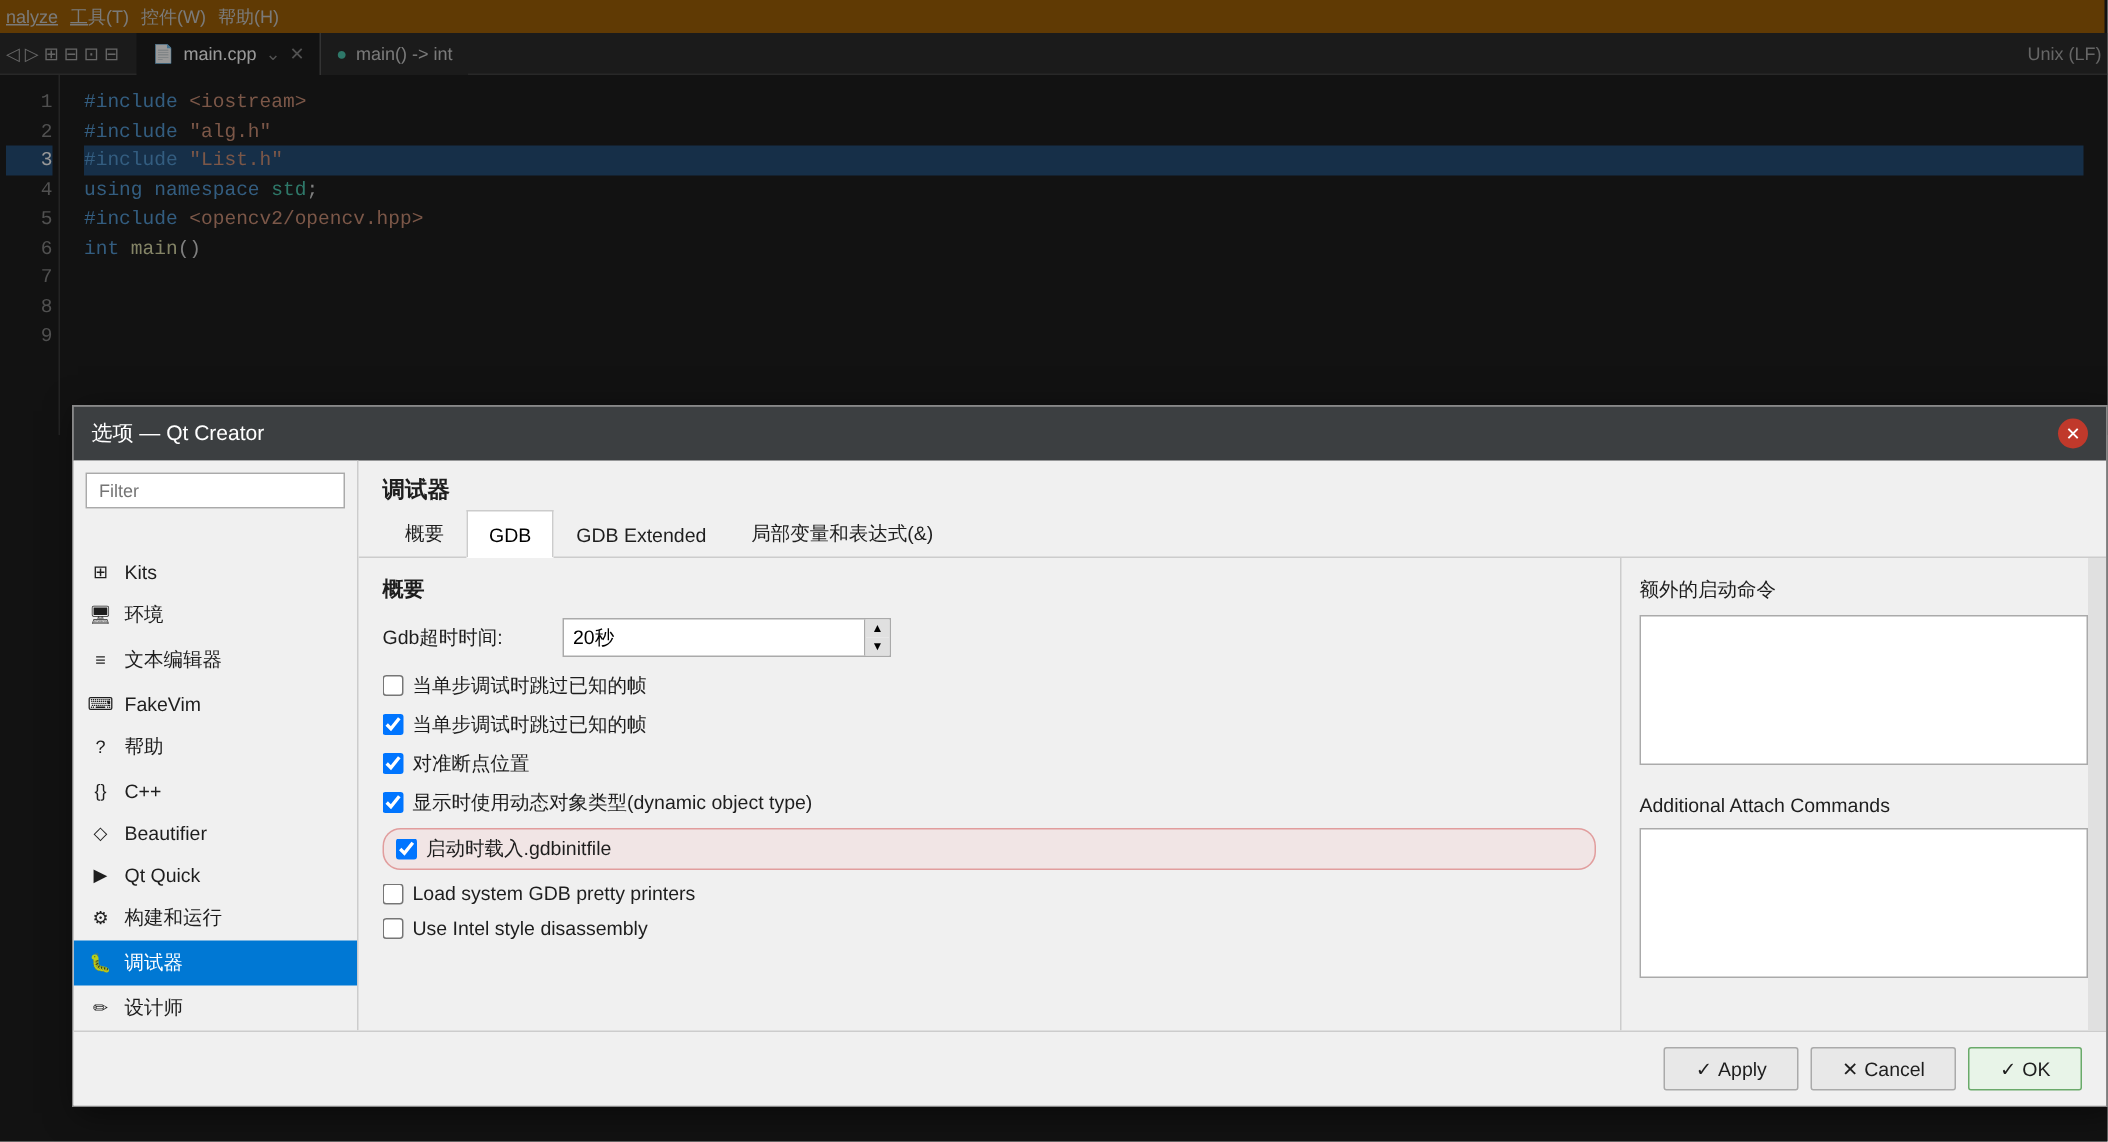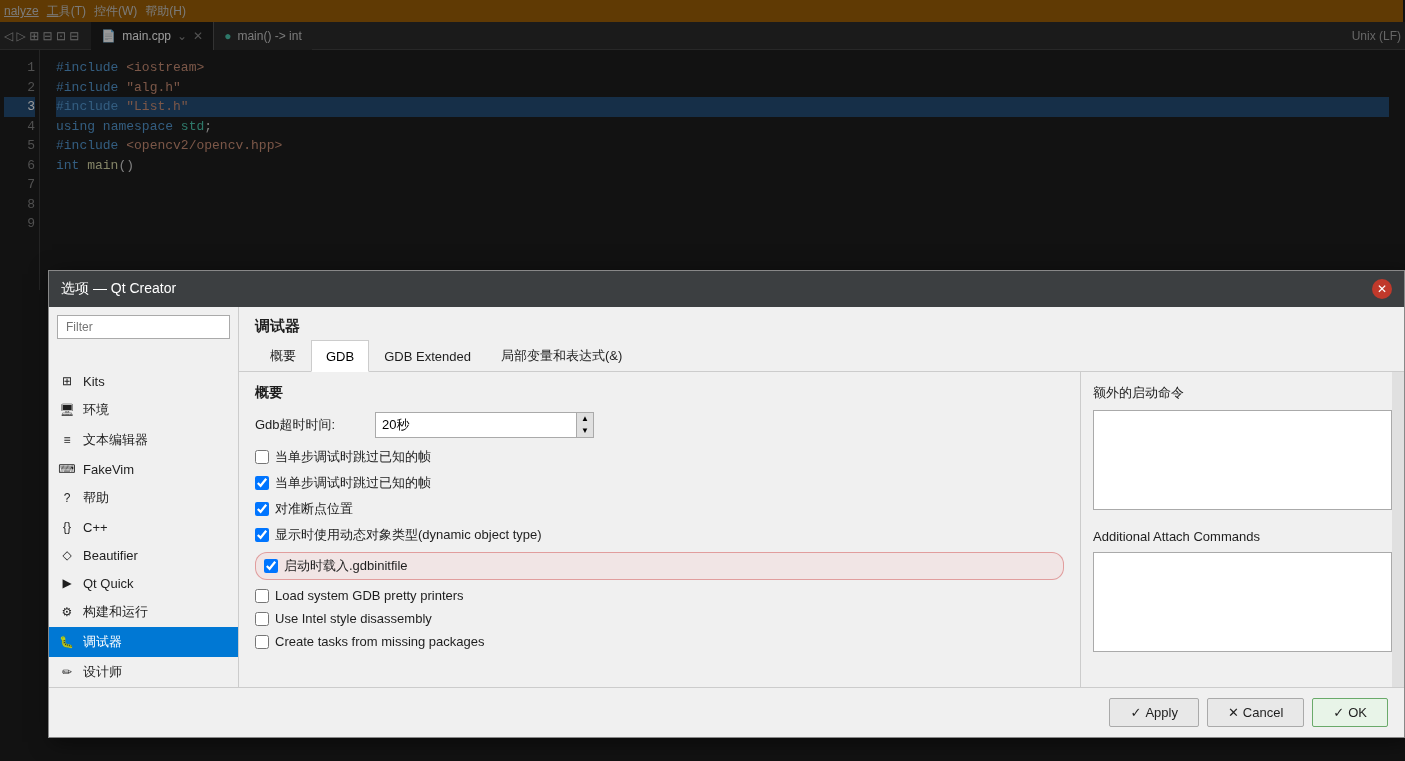--- a/index.html
+++ b/index.html
@@ -504,24 +504,20 @@
             <div class="check-row">
               <input type="checkbox" id="cb-sys" style="">
               <label class="check-label" for="cb-sys">Load system GDB pretty printers</label>
             </div>
 
             <div class="check-row">
               <input type="checkbox" id="cb-intel" style="">
               <label class="check-label" for="cb-intel">Use Intel style disassembly</label>
             </div>
 
-            <div class="check-row">
-              <input type="checkbox" id="cb-tasks" style="">
-              <label class="check-label" for="cb-tasks">Create tasks from missing packages</label>
-            </div>
           </div>
 
           <div class="right-panel">
             <div class="panel-label">额外的启动命令</div>
             <textarea class="text-area-box" style=""></textarea>
 
             <div class="panel-label" style="margin-top: 16px;">Additional Attach Commands</div>
             <textarea class="text-area-box" style=""></textarea>
 
             

